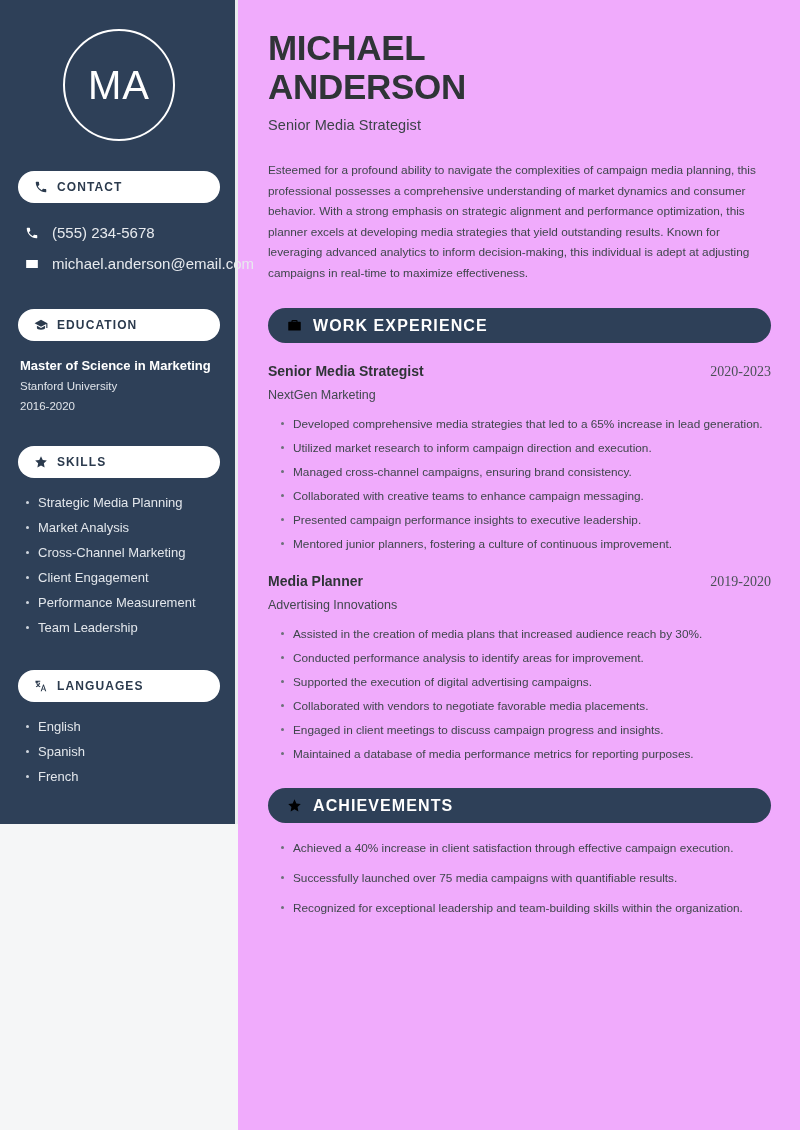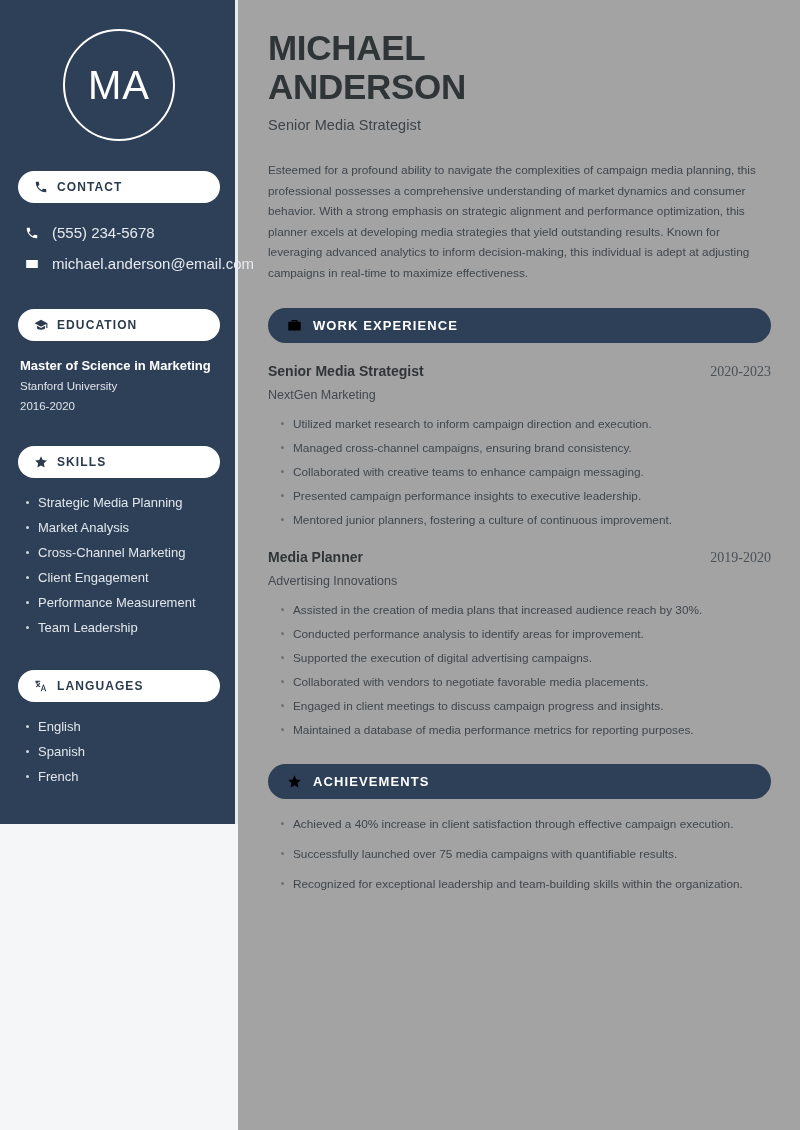--- a/index.html
+++ b/index.html
@@ -123,21 +123,21 @@
     left: 4px; top: 11px;
     width: 3px; height: 3px;
     border-radius: 50%;
     background: #cfd6de;
   }
 
   
   .main {
     flex: 1;
     padding: 28px 29px 0 30px;
-    background: #a3a3a3;
+    background: #f0abfc;
   }
 
   .name {
     font-size: 35px;
     font-weight: bold;
     color: #2f3437;
     line-height: 1.12;
     letter-spacing: -0.3px;
   }
   .job-title-top {
@@ -159,21 +159,21 @@
     background: #2e4058;
     border-radius: 999px;
     height: 35px;
     display: flex;
     align-items: center;
     padding: 0 19px;
     gap: 11px;
   }
   .section-bar .ico { width: 15px; height: 15px; fill: #ffffff; }
   .section-bar-label {
-    font-size: 13px;
+    font-size: 16px;
     font-weight: bold;
     letter-spacing: 1.1px;
     color: #ffffff;
     text-transform: uppercase;
   }
 
   .job { margin-top: 20px; }
   .job-head {
     display: flex;
     align-items: baseline;
@@ -331,20 +331,21 @@
       <span class="section-bar-label">WORK EXPERIENCE</span>
     </div>
 
     <div class="job">
       <div class="job-head">
         <span class="job-role">Senior Media Strategist</span>
         <span class="job-dates">2020-2023</span>
       </div>
       <div class="job-company">NextGen Marketing</div>
       <ul class="job-bullets">
+        <li>Developed comprehensive media strategies that led to a 65% increase in lead generation.</li>
         <li>Utilized market research to inform campaign direction and execution.</li>
         <li>Managed cross-channel campaigns, ensuring brand consistency.</li>
         <li>Collaborated with creative teams to enhance campaign messaging.</li>
         <li>Presented campaign performance insights to executive leadership.</li>
         <li>Mentored junior planners, fostering a culture of continuous improvement.</li>
       </ul>
     </div>
 
     <div class="job">
       <div class="job-head">

